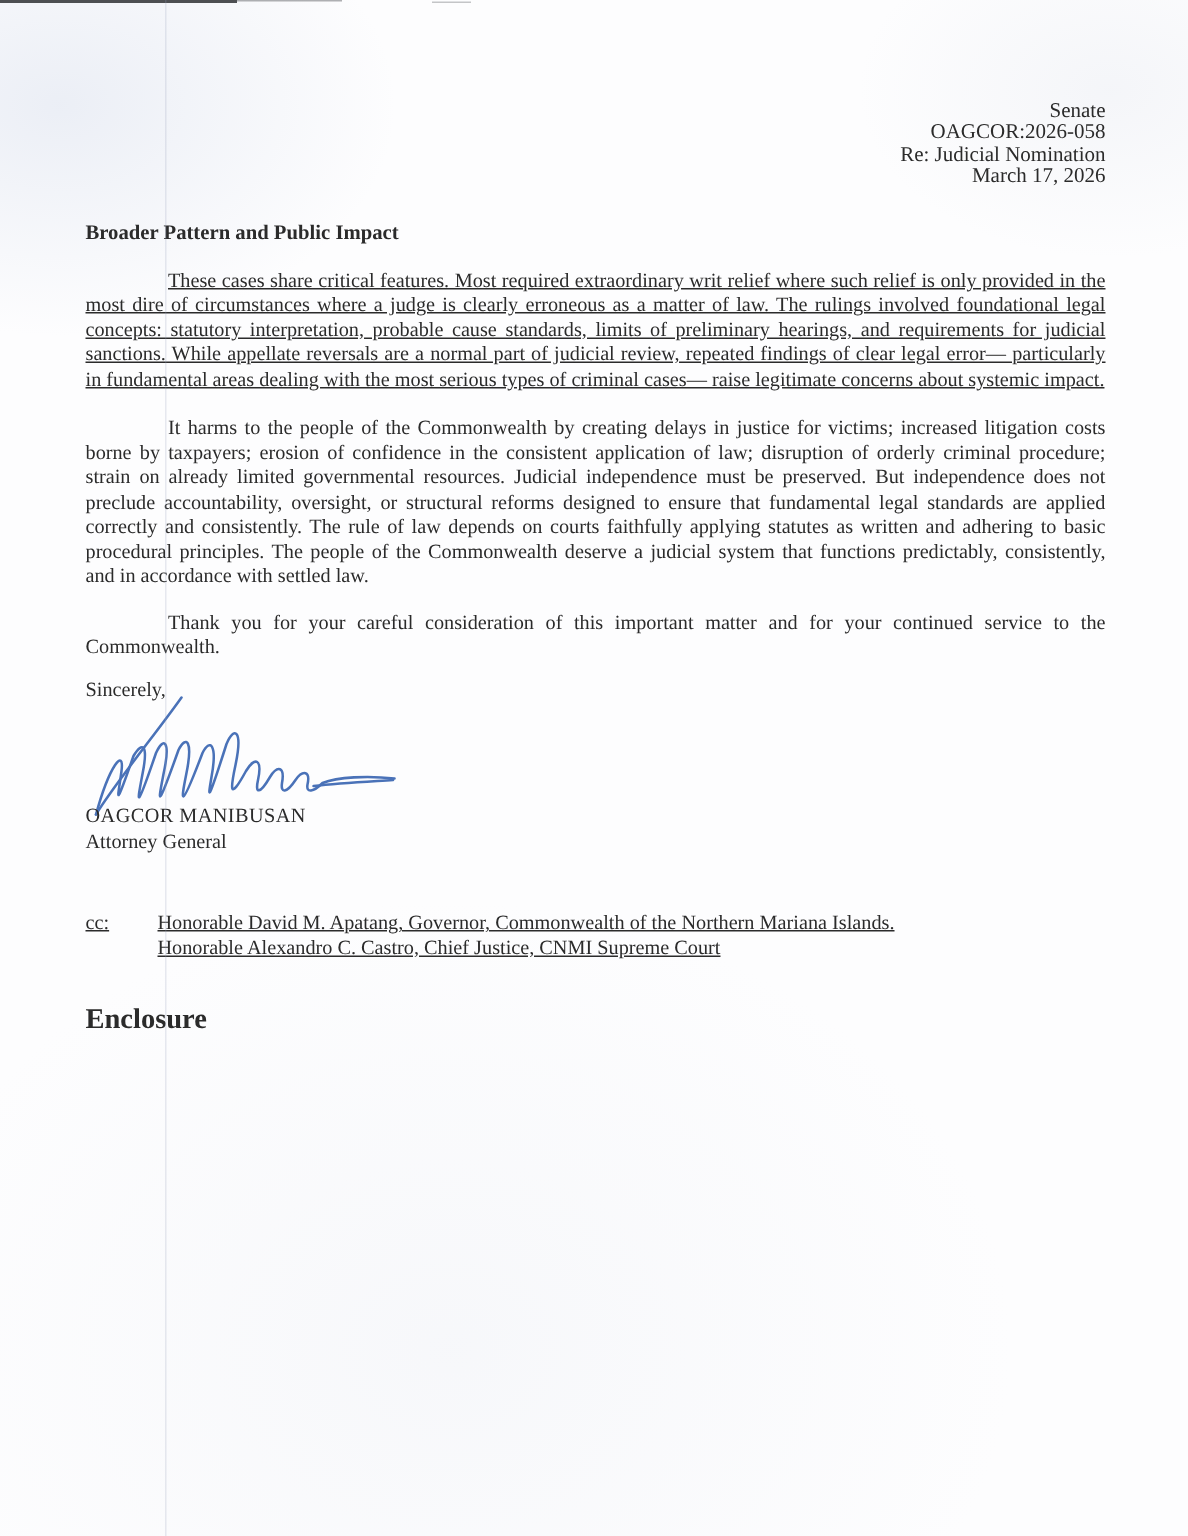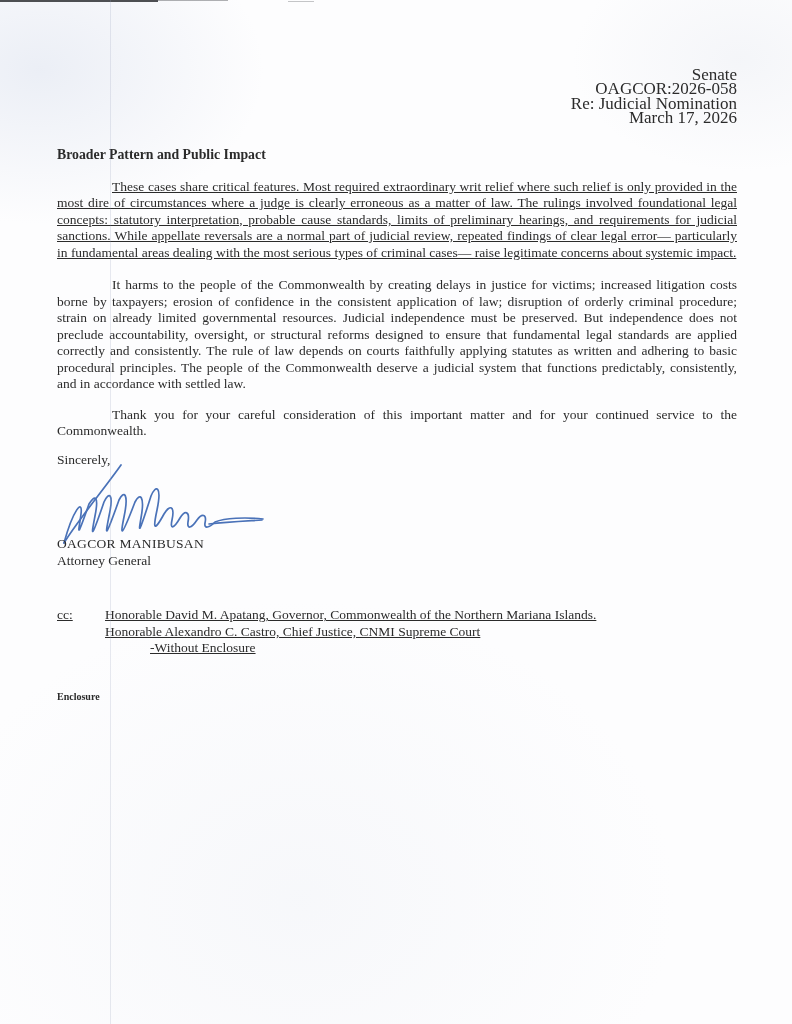--- a/index.html
+++ b/index.html
@@ -25,21 +25,21 @@
   
   .scan-topline { position: absolute; top: 0; left: 0; width: 158px; height: 2px; background: #4d4f52; }
   .scan-topline2 { position: absolute; top: 0; left: 158px; width: 70px; height: 1px; background: rgba(80,82,86,0.45); }
   .scan-speck { position: absolute; top: 1px; left: 288px; width: 26px; height: 1px; background: rgba(90,92,96,0.35); }
   .scan-fold { position: absolute; top: 0; bottom: 0; left: 110px; width: 1px; background: rgba(150,160,185,0.22); }
 
   .header-meta {
     padding-top: 68px;
     margin-right: 55px;
     text-align: right;
-    font-size: 17px;
+    font-size: 14px;
     line-height: 14.3px;
   }
   .header-meta .italic { }
 
   .content { margin-left: 57px; margin-right: 55px; }
 
   .section-heading {
     margin-top: 22px;
     font-weight: bold;
     font-size: 13.8px;
@@ -65,21 +65,21 @@
   .signature-wrap svg { display: block; width: 210px; height: 86px; }
 
   .signer-name { letter-spacing: 0.3px; }
   .signer-title { }
 
   .cc-block { margin-top: 38px; display: flex; text-decoration: underline; }
   .cc-label { width: 48px; }
   .cc-lines { flex: 1; }
   .cc-indent { margin-left: 45px; }
 
-  .enclosure { margin-top: 32px; font-weight: bold; font-size: 10px; }
+  .enclosure { margin-top: 32px; font-weight: bold; font-size: 19px; }
 </style>
 </head>
 <body>
 
 <div class="page">
 
   <div class="scan-topline"></div>
   <div class="scan-topline2"></div>
   <div class="scan-speck"></div>
   <div class="scan-fold"></div>
@@ -133,20 +133,19 @@
     </div>
 
     <div class="signer-name">OAGCOR MANIBUSAN</div>
     <div class="signer-title">Attorney General</div>
 
     <div class="cc-block">
       <div class="cc-label">cc:</div>
       <div class="cc-lines">
         <div>Honorable David M. Apatang, Governor, Commonwealth of the Northern Mariana Islands.</div>
         <div>Honorable Alexandro C. Castro, Chief Justice, CNMI Supreme Court</div>
-        <div class="cc-indent">-Without Enclosure</div>
       </div>
     </div>
 
     <div class="enclosure">Enclosure</div>
 
   </div>
 </div>
 
 </body></html>

